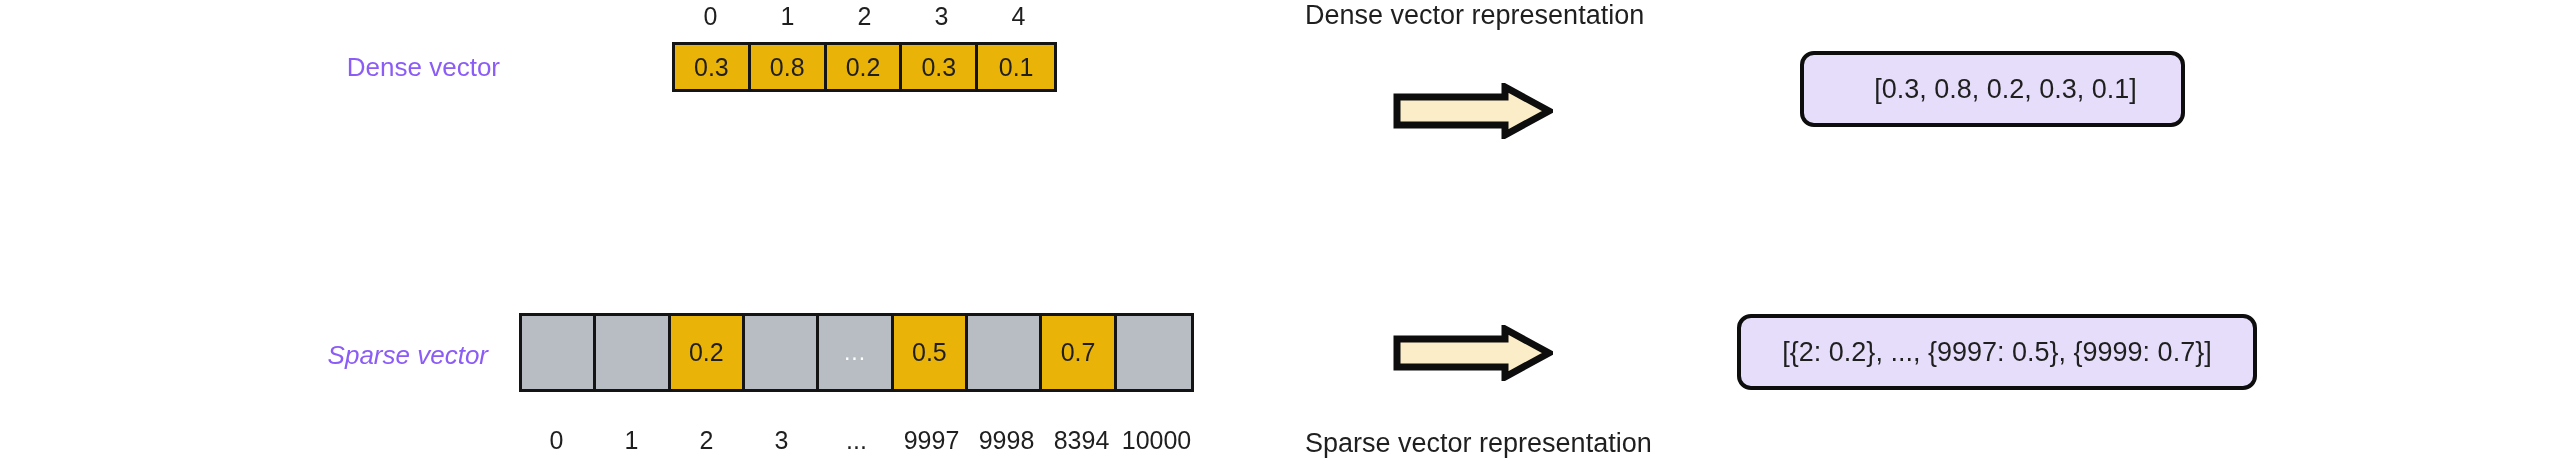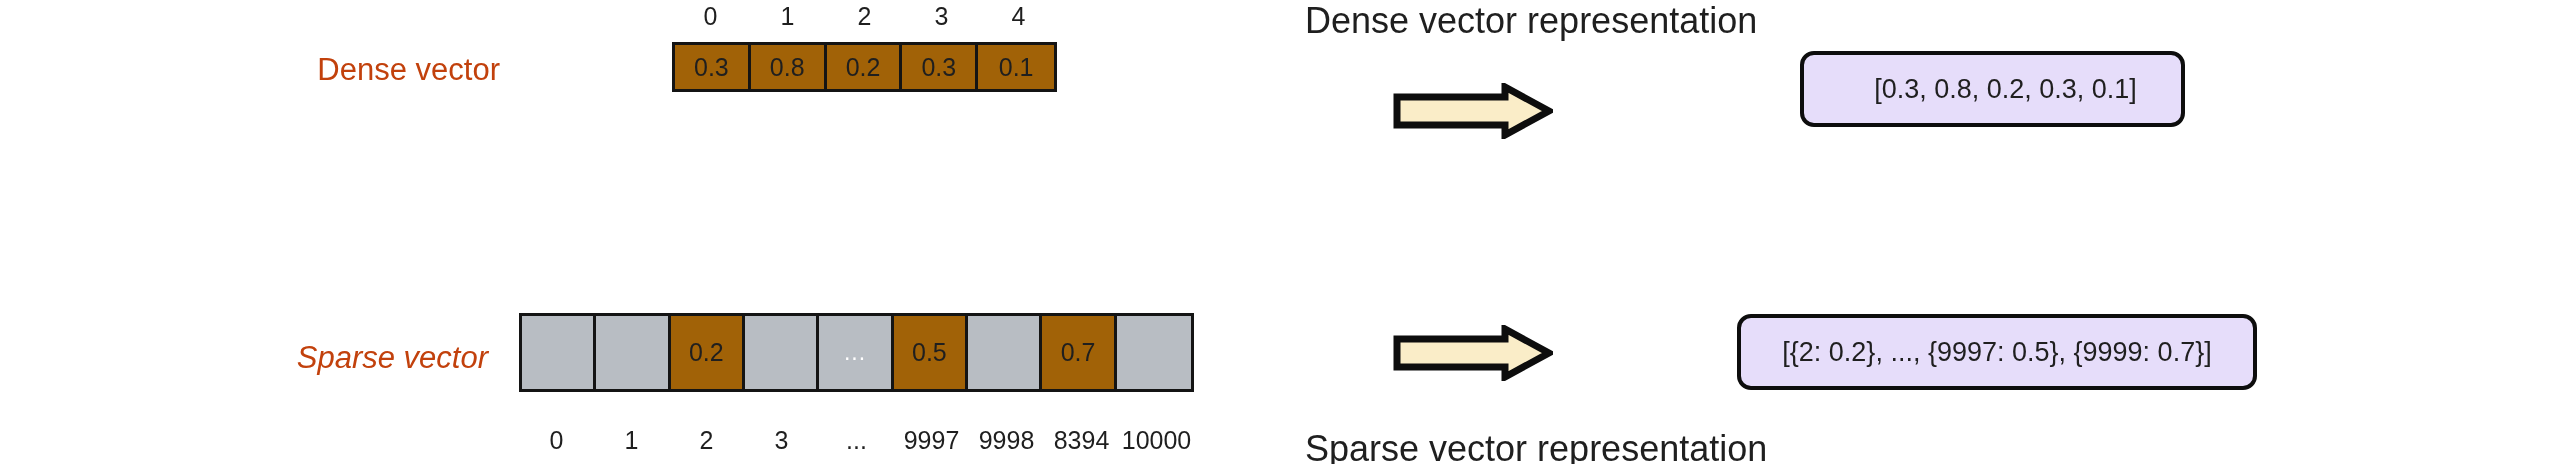--- a/index.html
+++ b/index.html
@@ -19,29 +19,29 @@
   .stage {
     position: absolute;
     inset: 0;
   }
 
   
   .abs { position: absolute; }
 
   
   .row-label {
-    font-size: 31px;
-    color: #c2410c;
+    font-size: 26px;
+    color: #8b5cf6;
     white-space: nowrap;
     text-align: right;
   }
 
   
   .caption {
-    font-size: 36px;
+    font-size: 27px;
     color: #1f1f1f;
     white-space: nowrap;
   }
 
   
   .vector-grid {
     display: flex;
     border: 3px solid #141414;
     box-sizing: border-box;
     background: #ffffff;
@@ -49,21 +49,21 @@
   .vcell {
     box-sizing: border-box;
     display: flex;
     align-items: center;
     justify-content: center;
     font-size: 25px;
     color: #1f1f1f;
     border-right: 3px solid #141414;
   }
   .vcell:last-child { border-right: none; }
-  .vcell.filled   { background: #a16207; }
+  .vcell.filled   { background: #eab308; }
   .vcell.empty    { background: #b8bdc3; }
   .vcell.ellipsis { background: #b8bdc3; color: #ffffff; font-size: 23px; letter-spacing: 1px; }
 
   
   .index-row {
     display: flex;
     font-size: 25px;
     color: #1f1f1f;
   }
   .index-cell {

